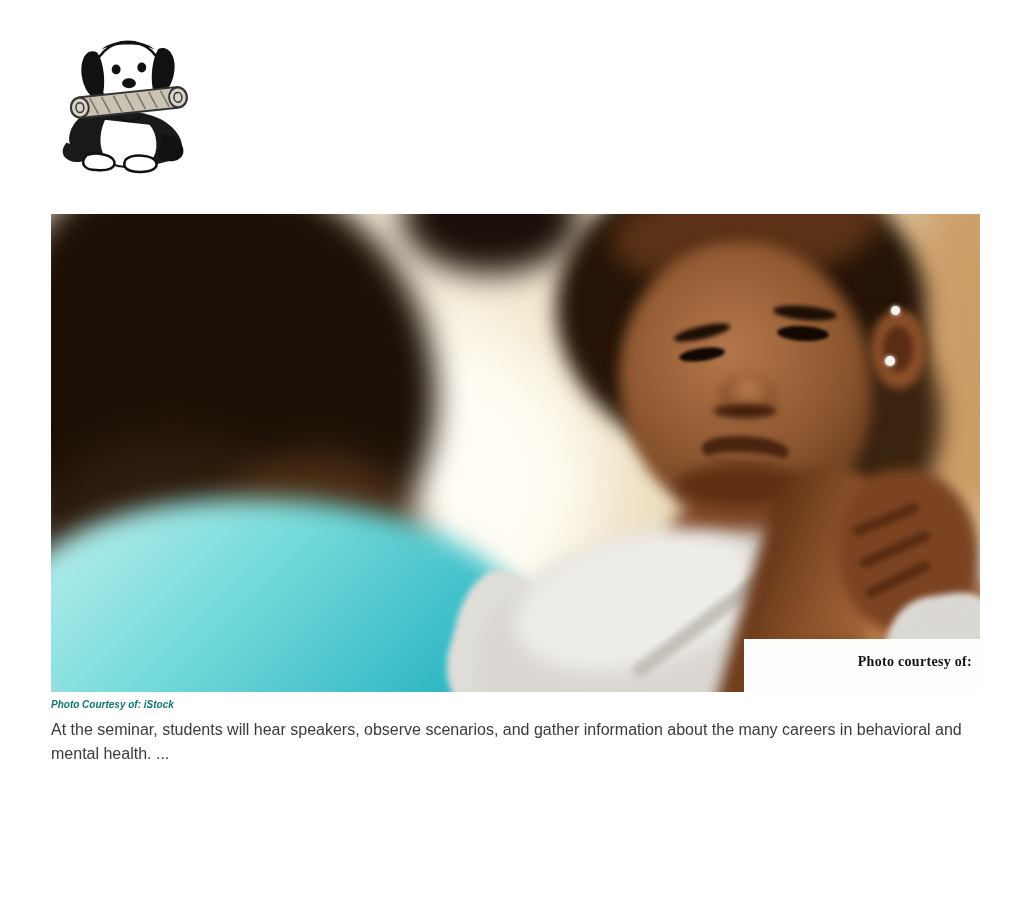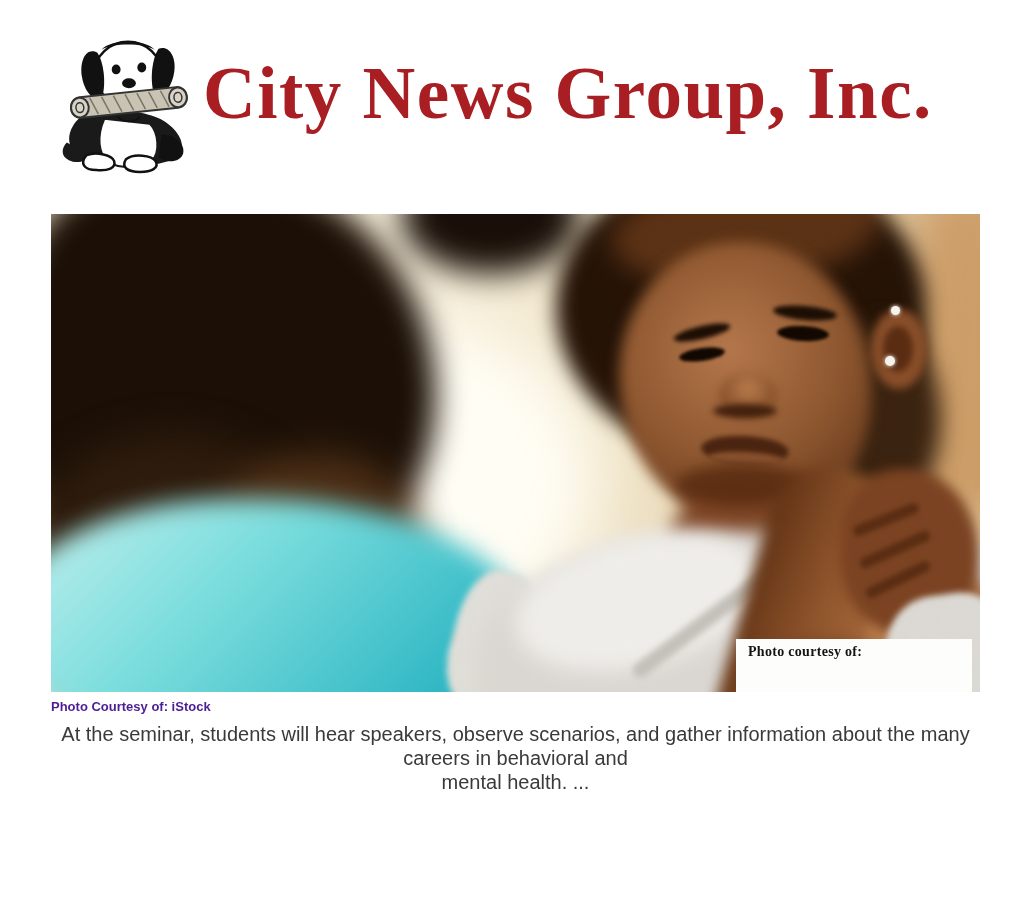--- a/index.html
+++ b/index.html
@@ -88,30 +88,30 @@
   .finger1  { left:800px; top:300px; width:70px; height:11px; background:#5a2d12; border-radius:6px; filter:blur(2.5px); transform:rotate(-22deg); }
   .finger2  { left:806px; top:330px; width:76px; height:11px; background:#5a2d12; border-radius:6px; filter:blur(2.5px); transform:rotate(-24deg); }
   .finger3  { left:812px; top:360px; width:70px; height:11px; background:#5a2d12; border-radius:6px; filter:blur(2.5px); transform:rotate(-26deg); }
   .ribneck  { left:836px; top:380px; width:130px; height:150px;
               background:repeating-linear-gradient(55deg,#cac7c0 0 3px,#e8e6e1 3px 7px);
               border-radius:40%; filter:blur(3px); transform:rotate(-8deg); }
   .cornerskin { left:690px; top:430px; width:160px; height:80px; background:#6e3a1c; border-radius:50%; filter:blur(10px); }
 
   
   .watermark {
-    position:absolute; right:8px; bottom:0; width:236px; height:53px;
-    background:#fdfdfc; box-sizing:border-box; padding:5px 8px 4px 12px;
-    font-family:"Liberation Serif", serif; color:#141414;
+    position:absolute; right:0; bottom:0; width:236px; height:53px;
+    background:#fdfdfc; box-sizing:border-box; padding:15px 8px 4px 12px;
+    font-family:"Liberation Serif", serif; color:#141414;text-align:right;
   }
   .wm1 { font-size:14px; font-weight:bold; line-height:16px; letter-spacing:.3px; }
   .wm2 { font-size:27px; line-height:28px; letter-spacing:1px; white-space:nowrap; }
 
   
-  .caption { margin-top:7px; font-size:13px; font-weight:bold; color:#4c1d95; }
-  .excerpt { margin:8px 0 0 0; font-size:20px; color:#3a3a3a; line-height:24px; white-space:pre-line;text-align:center; }
+  .caption { margin-top:7px; font-size:10px; font-weight:bold; color:#0f766e;font-style:italic; }
+  .excerpt { margin:8px 0 0 0; font-size:16px; color:#3a3a3a; line-height:24px; white-space:pre-line; }
 </style>
 </head>
 <body>
 
 <div class="page">
 
   <header class="masthead">
     <a class="logo">
       <span class="logo-dog">
         <svg viewBox="0 0 140 150" xmlns="http://www.w3.org/2000/svg">
@@ -141,21 +141,20 @@
             <path d="M34 69 l7 17 M46 69 l7 17 M58 69 l7 17 M70 69 l7 17 M82 69 l7 17 M94 69 l7 17 M106 69 l7 17" stroke="#7a7465" stroke-width="1.5" fill="none"></path>
             <ellipse cx="23" cy="77.5" rx="9" ry="10" fill="#d8d3c6" stroke="#333333" stroke-width="2"></ellipse>
             <ellipse cx="23" cy="77.5" rx="4" ry="5" fill="none" stroke="#333333" stroke-width="1.5"></ellipse>
             <ellipse cx="123" cy="77.5" rx="9" ry="10" fill="#d8d3c6" stroke="#333333" stroke-width="2"></ellipse>
             <ellipse cx="123" cy="77.5" rx="4" ry="5" fill="none" stroke="#333333" stroke-width="1.5"></ellipse>
           </g>
 
           <path d="M62 92 C66 98 80 98 84 92" fill="none" stroke="#111111" stroke-width="2"></path>
         </svg>
       </span>
-      <span class="logo-text">City News Group, Inc.</span>
     </a>
   </header>
 
 
   <figure class="photo" style="margin-left:0;margin-right:0;">
     <div class="art">
       <div class="hot"></div>
       <div class="pinkblur"></div>
       <div class="updark"></div>
       <div class="tanstrip"></div>

